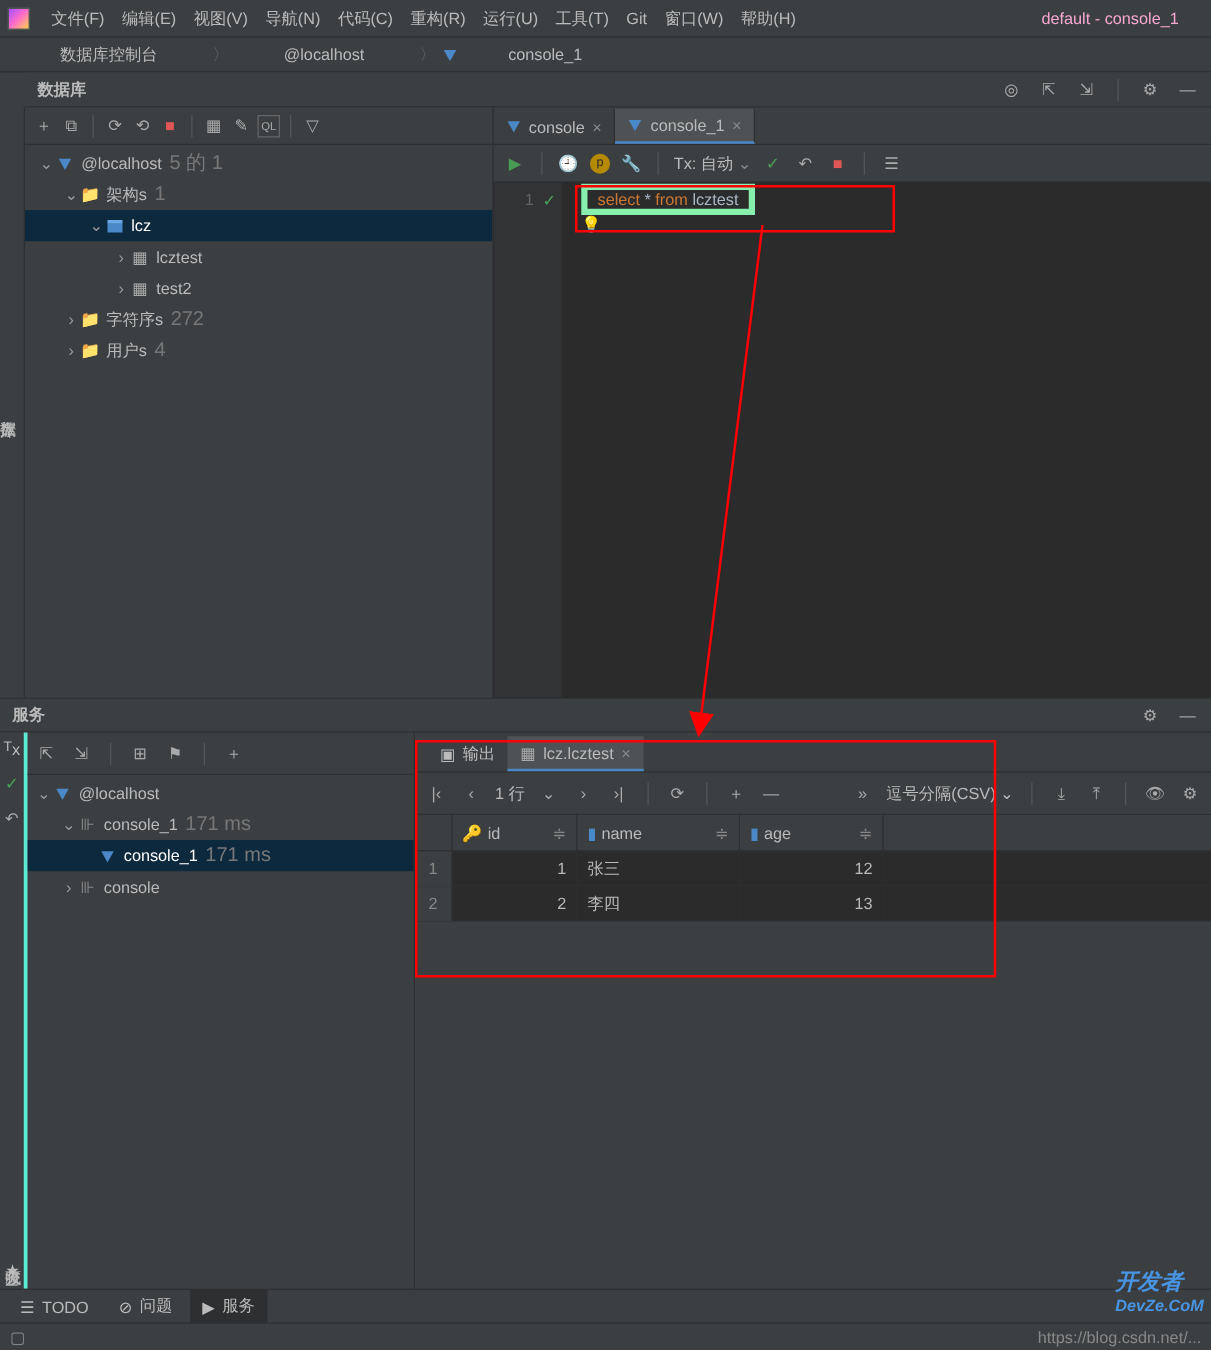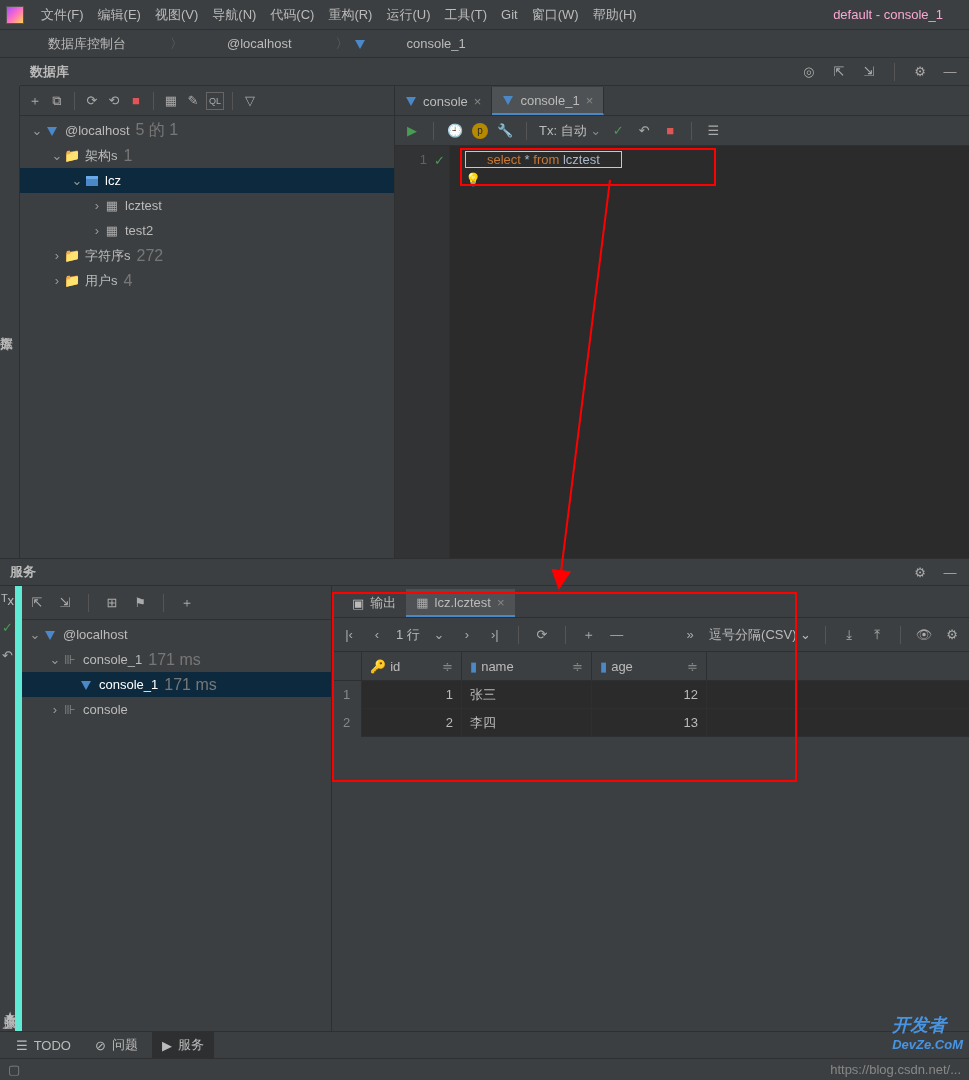--- a/index.html
+++ b/index.html
@@ -31,28 +31,28 @@
 .tabs { height:30px; display:flex; align-items:flex-end; background:#3c3f41; border-bottom:1px solid #2d2f30; }
 .tab { height:28px; display:flex; align-items:center; padding:0 10px; gap:6px; border-right:1px solid #2d2f30; cursor:pointer; }
 .tab.active { background:#4e5254; border-bottom:2px solid #4a88c7; }
 .tab-close { color:#888; }
 .editor-toolbar { height:30px; background:#3c3f41; border-bottom:1px solid #2d2f30; display:flex; align-items:center; padding:0 8px; gap:8px; }
 .code-area { flex:1; position:relative; background:#2b2b2b; }
 .gutter { position:absolute; left:0; top:0; width:55px; height:100%; background:#313335; border-right:1px solid #2d2f30; padding-top:6px; text-align:right; }
 .gutter .ln { color:#606366; padding-right:22px; position:relative; }
 .gutter .check { position:absolute; right:4px; top:1px; color:#499c54; }
 .code-line { position:absolute; left:70px; top:6px; font-family:Consolas,monospace; }
-.code-box { border:1px solid #86efac; padding:0 21px; }
+.code-box { border:5px solid #86efac; padding:0 8px; }
 .kw { color:#cc7832; }
 .ident { color:#a9b7c6; }
 .red-box1 { position:absolute; left:460px; top:148px; width:256px; height:38px; border:2px solid red; pointer-events:none; }
 .bulb { position:absolute; left:70px; top:26px; color:#ffc66d; }
 .services-bar { display:flex; align-items:center; height:28px; padding:0 10px; border-top:1px solid #2d2f30; border-bottom:1px solid #2d2f30; }
 .services-body { display:flex; height:455px; }
-.svc-left-bar { width:22px; background:#3c3f41; border-right:7px solid #5eead4; padding-top:6px; display:flex; flex-direction:column; align-items:center; gap:10px; }
+.svc-left-bar { width:22px; background:#3c3f41; border-right:3px solid #5eead4; padding-top:6px; display:flex; flex-direction:column; align-items:center; gap:10px; }
 .svc-tree-panel { width:310px; border-right:1px solid #2d2f30; }
 .svc-tree-toolbar { height:34px; border-bottom:1px solid #2d2f30; display:flex; align-items:center; padding:0 6px; gap:10px; }
 .svc-result { flex:1; display:flex; flex-direction:column; position:relative; }
 .result-tabs { height:32px; display:flex; align-items:flex-end; padding-left:10px; border-bottom:1px solid #2d2f30; }
 .rtab { height:28px; display:flex; align-items:center; padding:0 10px; gap:6px; cursor:pointer; }
 .rtab.active { border-bottom:2px solid #4a88c7; background:#4e5254; }
 .result-toolbar { height:34px; display:flex; align-items:center; padding:0 8px; gap:10px; border-bottom:1px solid #2d2f30; }
 .result-table { background:#2b2b2b; }
 .rt-header { display:flex; background:#3c3f41; border-bottom:1px solid #2d2f30; }
 .rt-row { display:flex; border-bottom:1px solid #2d2f30; height:28px; align-items:center; }

